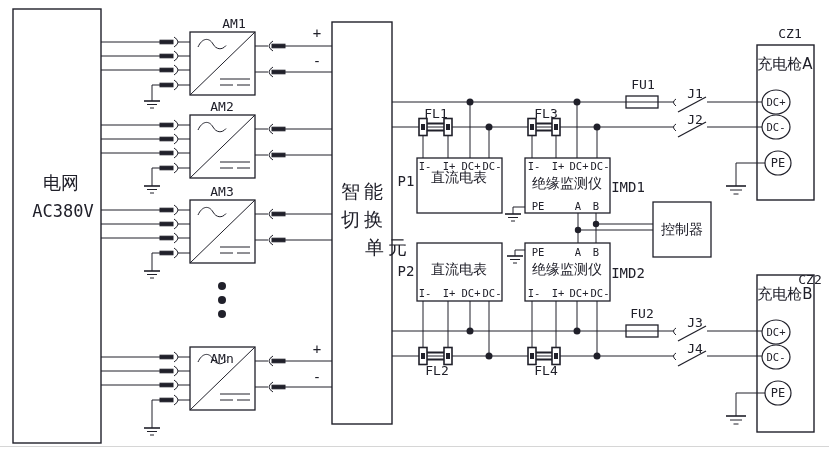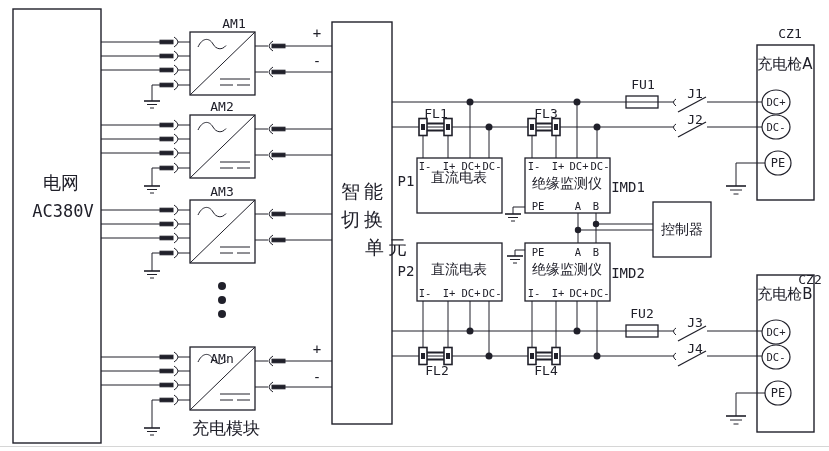--- a/index.html
+++ b/index.html
@@ -373,21 +373,20 @@
 </g>
 </svg>
 
 <span class="lbl c18" style="left:61px;top:183px;">电网</span>
 <span class="lbl m17" style="left:63px;top:211px;">AC380V</span>
 
 <span class="lbl m13" style="left:234px;top:23px;">AM1</span>
 <span class="lbl m13" style="left:222px;top:106px;">AM2</span>
 <span class="lbl m13" style="left:222px;top:191px;">AM3</span>
 <span class="lbl m13" style="left:222px;top:358px;">AMn</span>
-<span class="lbl c17" style="left:226px;top:428px;">充电模块</span>
 
 <span class="lbl c19" style="left:364px;top:192px;">智能</span>
 <span class="lbl c19" style="left:364px;top:220px;">切换</span>
 <span class="lbl c19" style="left:364px;top:248px;margin-left:24px;">单元</span>
 
 <span class="lbl m14" style="left:317px;top:33px;">+</span>
 <span class="lbl m14" style="left:317px;top:61px;">-</span>
 <span class="lbl m14" style="left:317px;top:349px;">+</span>
 <span class="lbl m14" style="left:317px;top:377px;">-</span>
 

